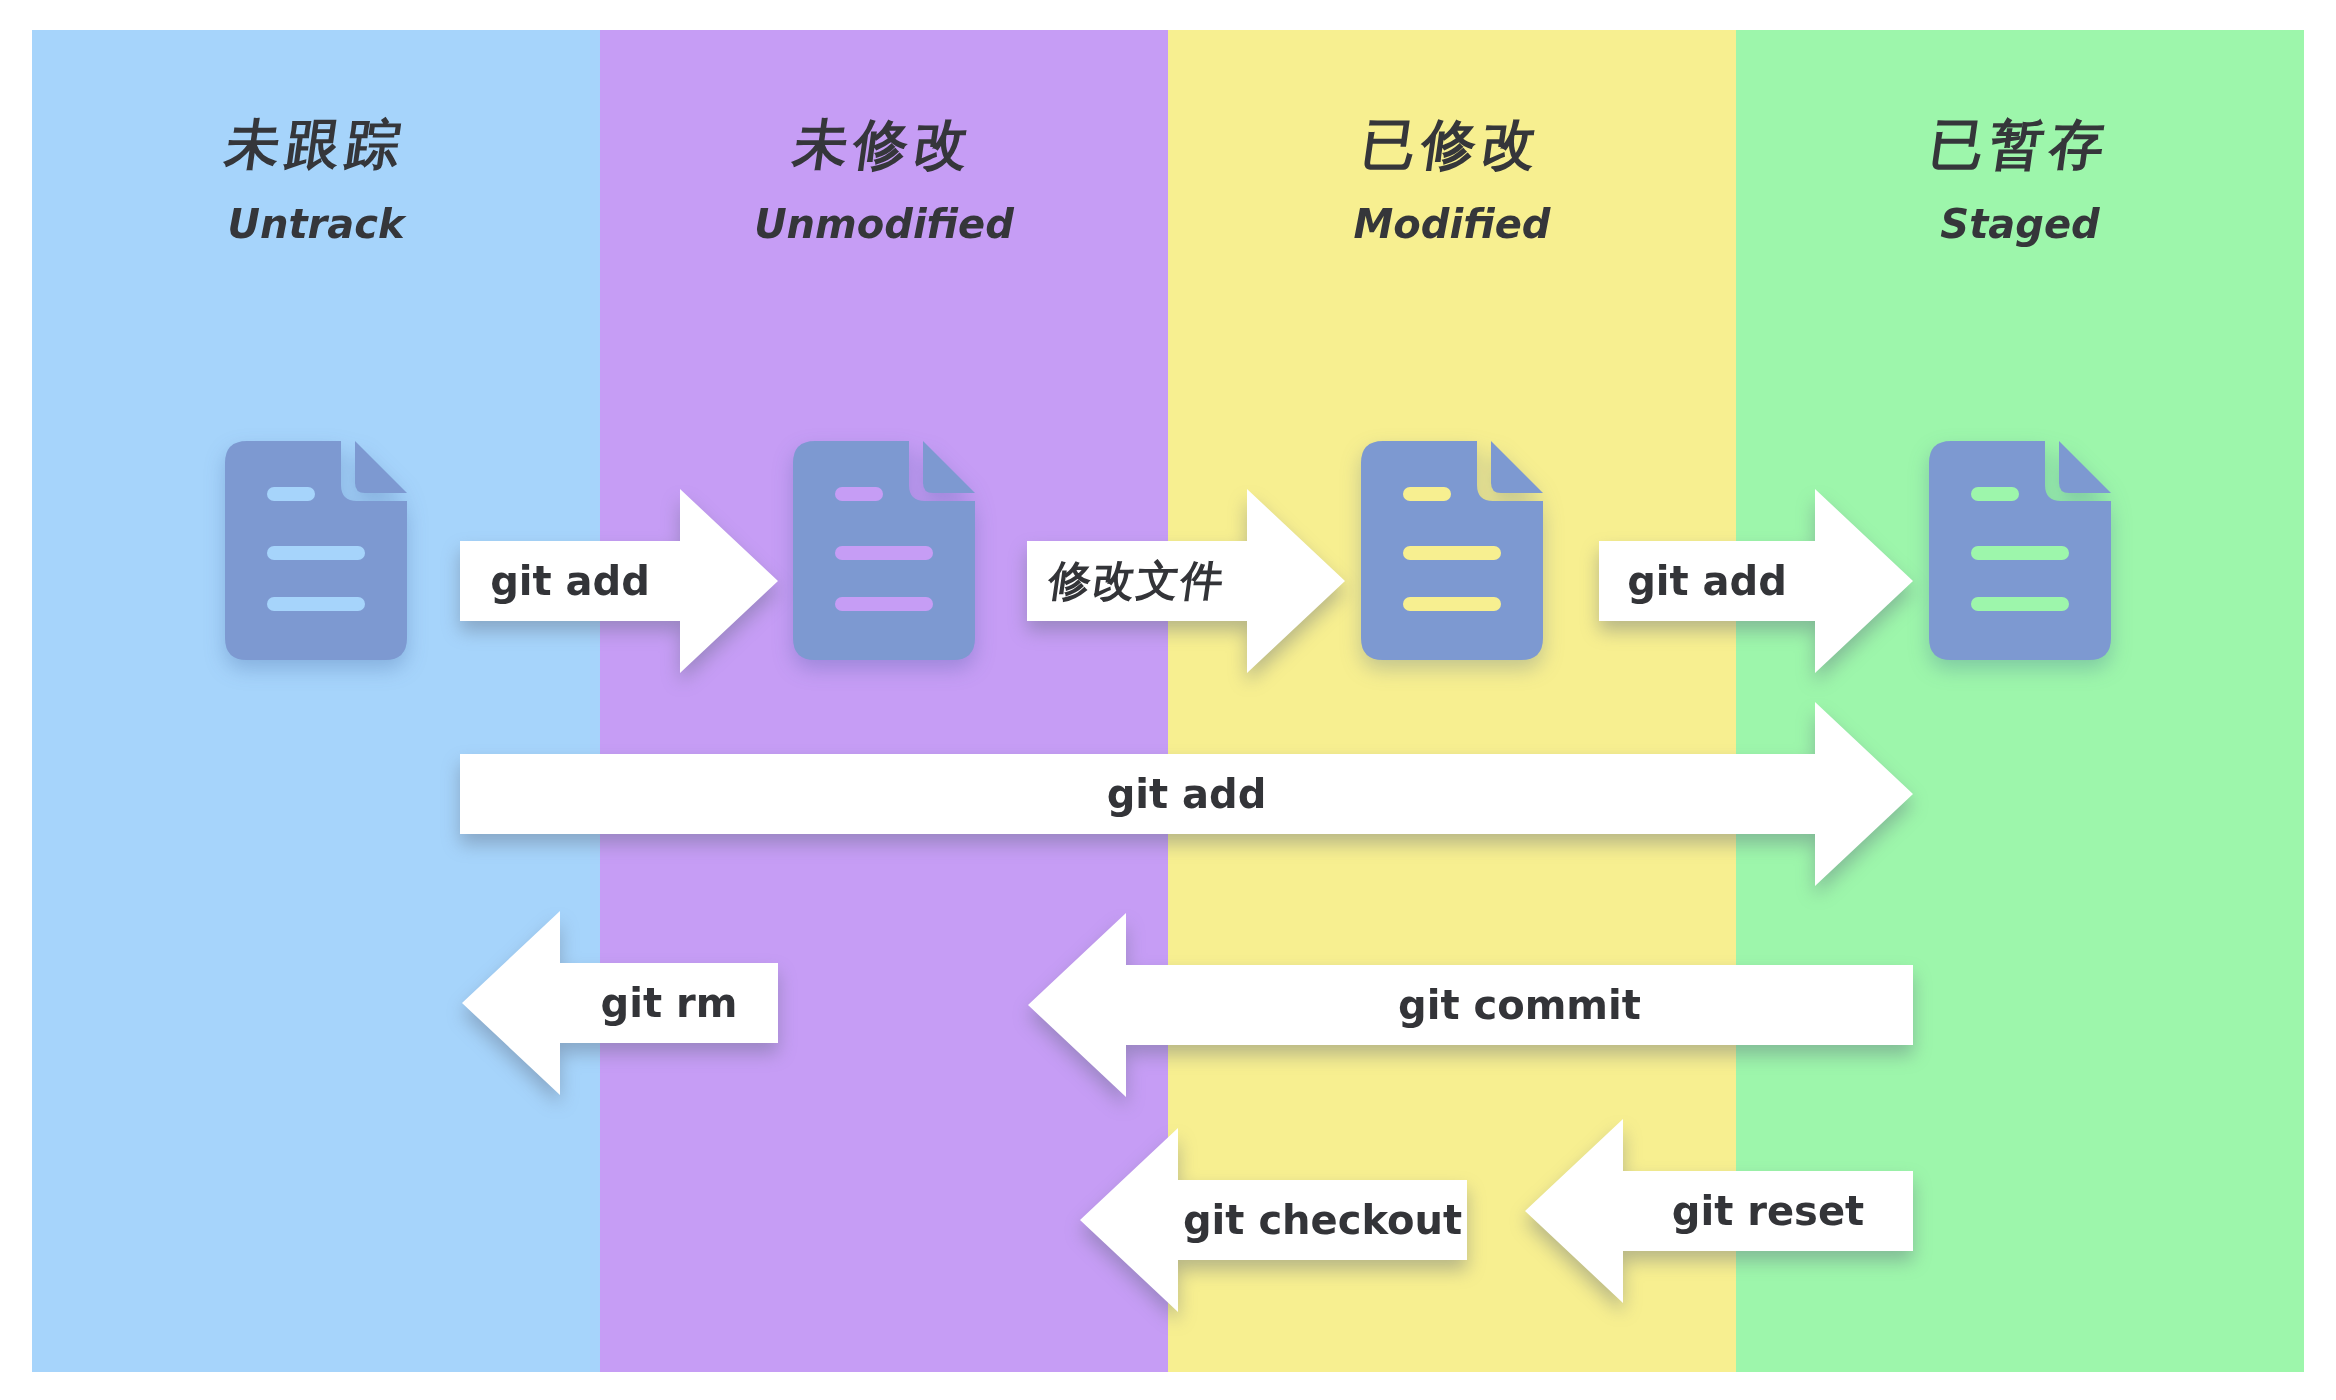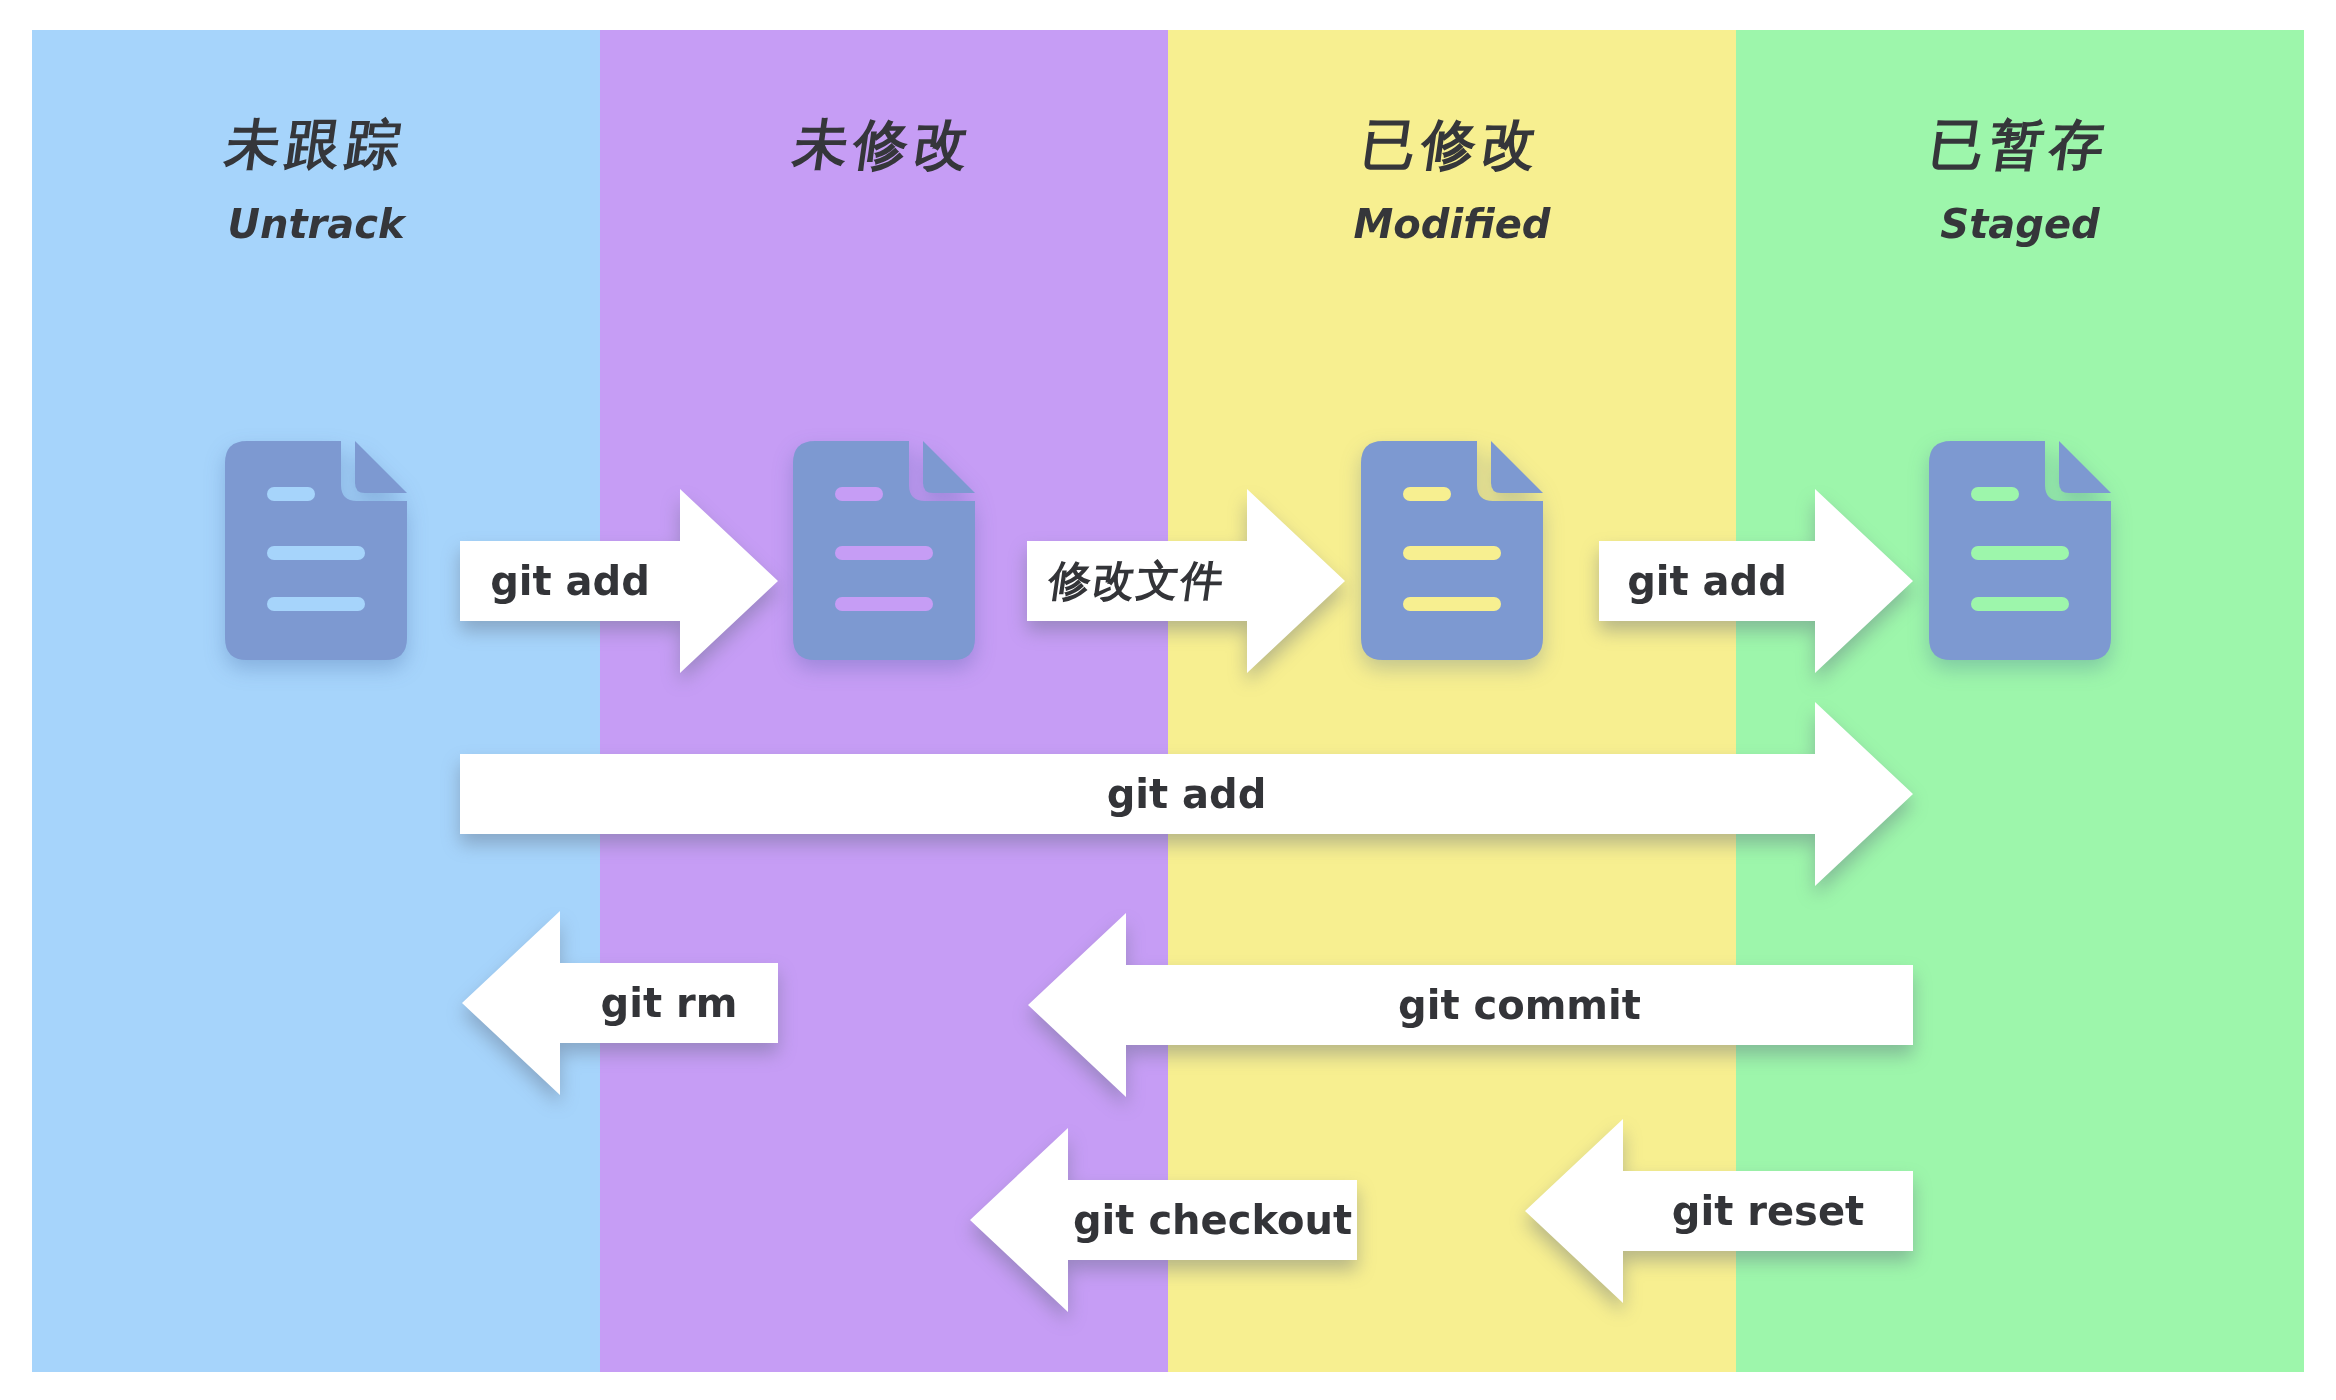--- a/index.html
+++ b/index.html
@@ -64,21 +64,21 @@
   .a-left  .label{left:98px;right:0;}
   .a-full  .label{left:0;right:0;}
   .label.zh{font-style:normal;transform:skewX(-8deg);font-size:42px;letter-spacing:2px;}
 
   #arrow-git-add-1   {left:460px; top:489px; width:318px;}
   #arrow-modify-files{left:1027px;top:489px; width:318px;}
   #arrow-git-add-2   {left:1599px;top:489px; width:314px;}
   #arrow-git-add-long{left:460px; top:702px; width:1453px;}
   #arrow-git-rm      {left:462px; top:911px; width:316px;}
   #arrow-git-commit  {left:1028px;top:913px; width:885px;}
-  #arrow-git-checkout{left:970px;top:1128px;width:387px;text-align:right;}
+  #arrow-git-checkout{left:1080px;top:1128px;width:387px;text-align:right;}
   #arrow-git-reset   {left:1525px;top:1119px;width:388px;}
 </style>
 </head>
 <body>
 
 <div class="canvas">
 
   <div class="panel">
 
     <div class="column col-untracked">
@@ -93,20 +93,21 @@
           <rect class="knock" x="42" y="46" width="48" height="14" rx="7"></rect>
           <rect class="knock" x="42" y="105" width="98" height="14" rx="7"></rect>
           <rect class="knock" x="42" y="156" width="98" height="14" rx="7"></rect>
         </svg>
       </div>
     </div>
 
     <div class="column col-unmodified">
       <div class="col-header">
         <h2 class="title-zh">未修改</h2>
+        <p class="title-en">Unmodified</p>
       </div>
       <div class="doc-icon">
         <svg viewBox="0 0 182 219">
           <path class="doc-body" d="M22 0 H116 V44 Q116 60 132 60 H182 V197 Q182 219 160 219 H22 Q0 219 0 197 V22 Q0 0 22 0 Z"></path>
           <path class="doc-body" d="M130 0 L182 52 H140 Q130 52 130 42 Z"></path>
           <rect class="knock" x="42" y="46" width="48" height="14" rx="7"></rect>
           <rect class="knock" x="42" y="105" width="98" height="14" rx="7"></rect>
           <rect class="knock" x="42" y="156" width="98" height="14" rx="7"></rect>
         </svg>
       </div>

